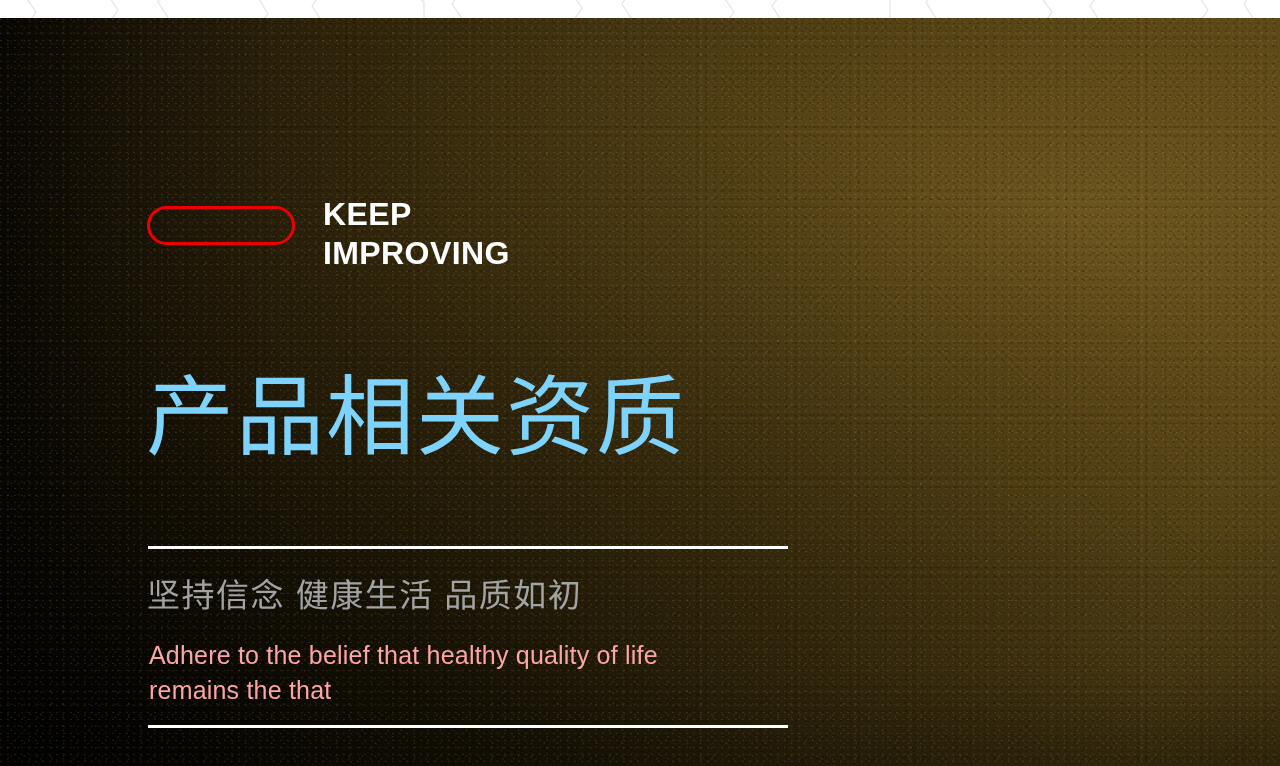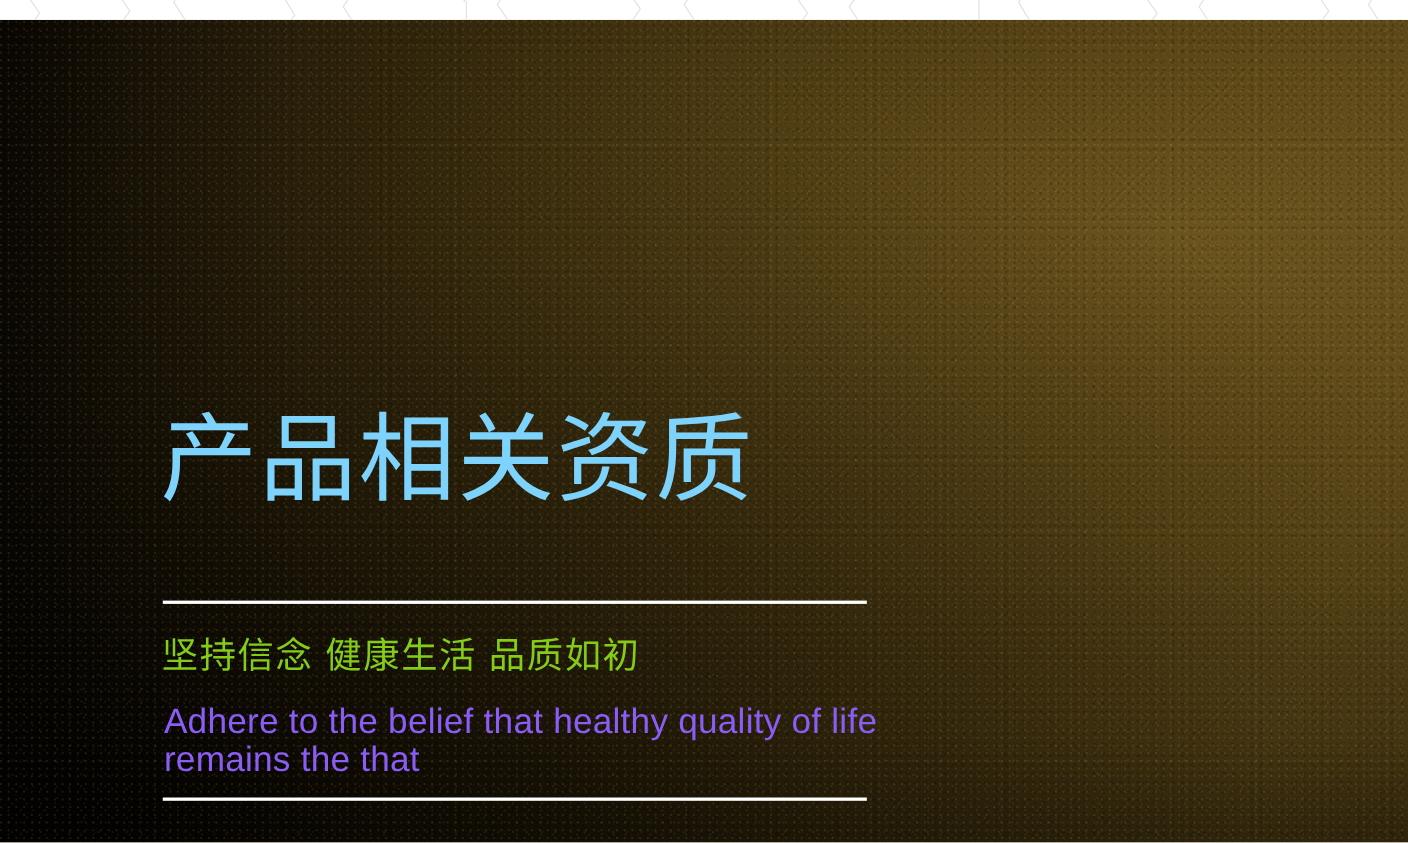--- a/index.html
+++ b/index.html
@@ -181,34 +181,34 @@
   .rule-top    { top:528px; }
   .rule-bottom { top:707px; }
 
   
   .slogan-cn {
     position:absolute;
     left:147px;
     top:558px;
     font-size:33px;
     line-height:40px;
-    color:#84cc16;
+    color:#a3a3a3;
     letter-spacing:1.5px;
     white-space:nowrap;
   }
 
   
   .slogan-en {
     position:absolute;
     left:149px;
     top:620px;
     width:650px;
-    font-size:32px;
+    font-size:25px;
     line-height:35px;
-    color:#8b5cf6;
+    color:#fca5a5;
     letter-spacing:0.2px;
   }
 </style>
 </head>
 <body>
 
 <div class="banner">
 
   <div class="top-strip">
     <svg width="1280" height="18" viewBox="0 0 1280 18" aria-hidden="true">
@@ -236,20 +236,27 @@
 
   <div class="stage">
     <div class="bg-base"></div>
     <div class="bg-glow"></div>
     <div class="bg-vignette"></div>
     <div class="bg-noise"></div>
     <div class="bg-noise-2"></div>
 
     <div class="content">
 
+      <div class="eyebrow">
+        <div class="pill"></div>
+        <div class="eyebrow-text">
+          <span>KEEP</span>
+          <span>IMPROVING</span>
+        </div>
+      </div>
 
       <h1 class="headline">产品相关资质</h1>
 
       <div class="rule rule-top"></div>
 
       <div class="slogan-cn">坚持信念 健康生活 品质如初</div>
 
       <div class="slogan-en">
         <div>Adhere to the belief that healthy quality of life</div>
         <div>remains the that</div>

